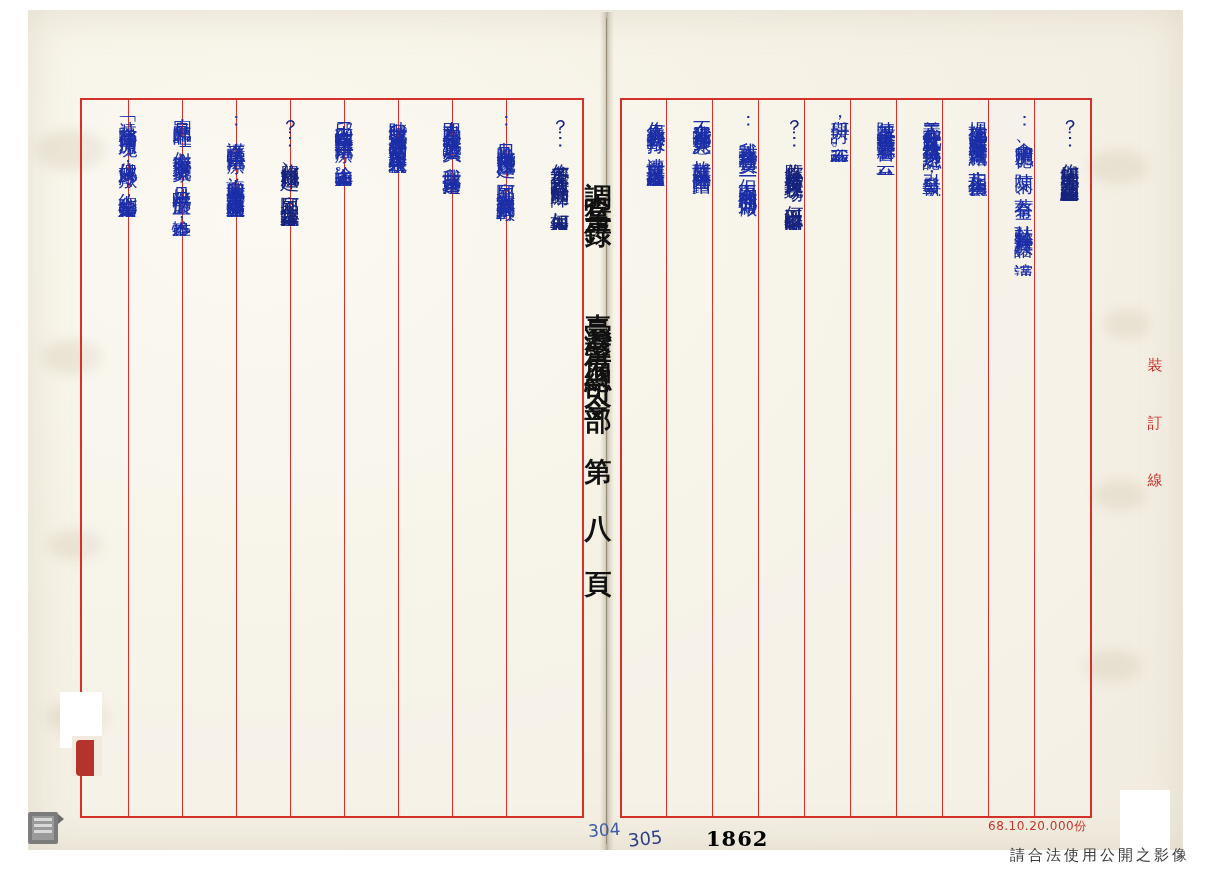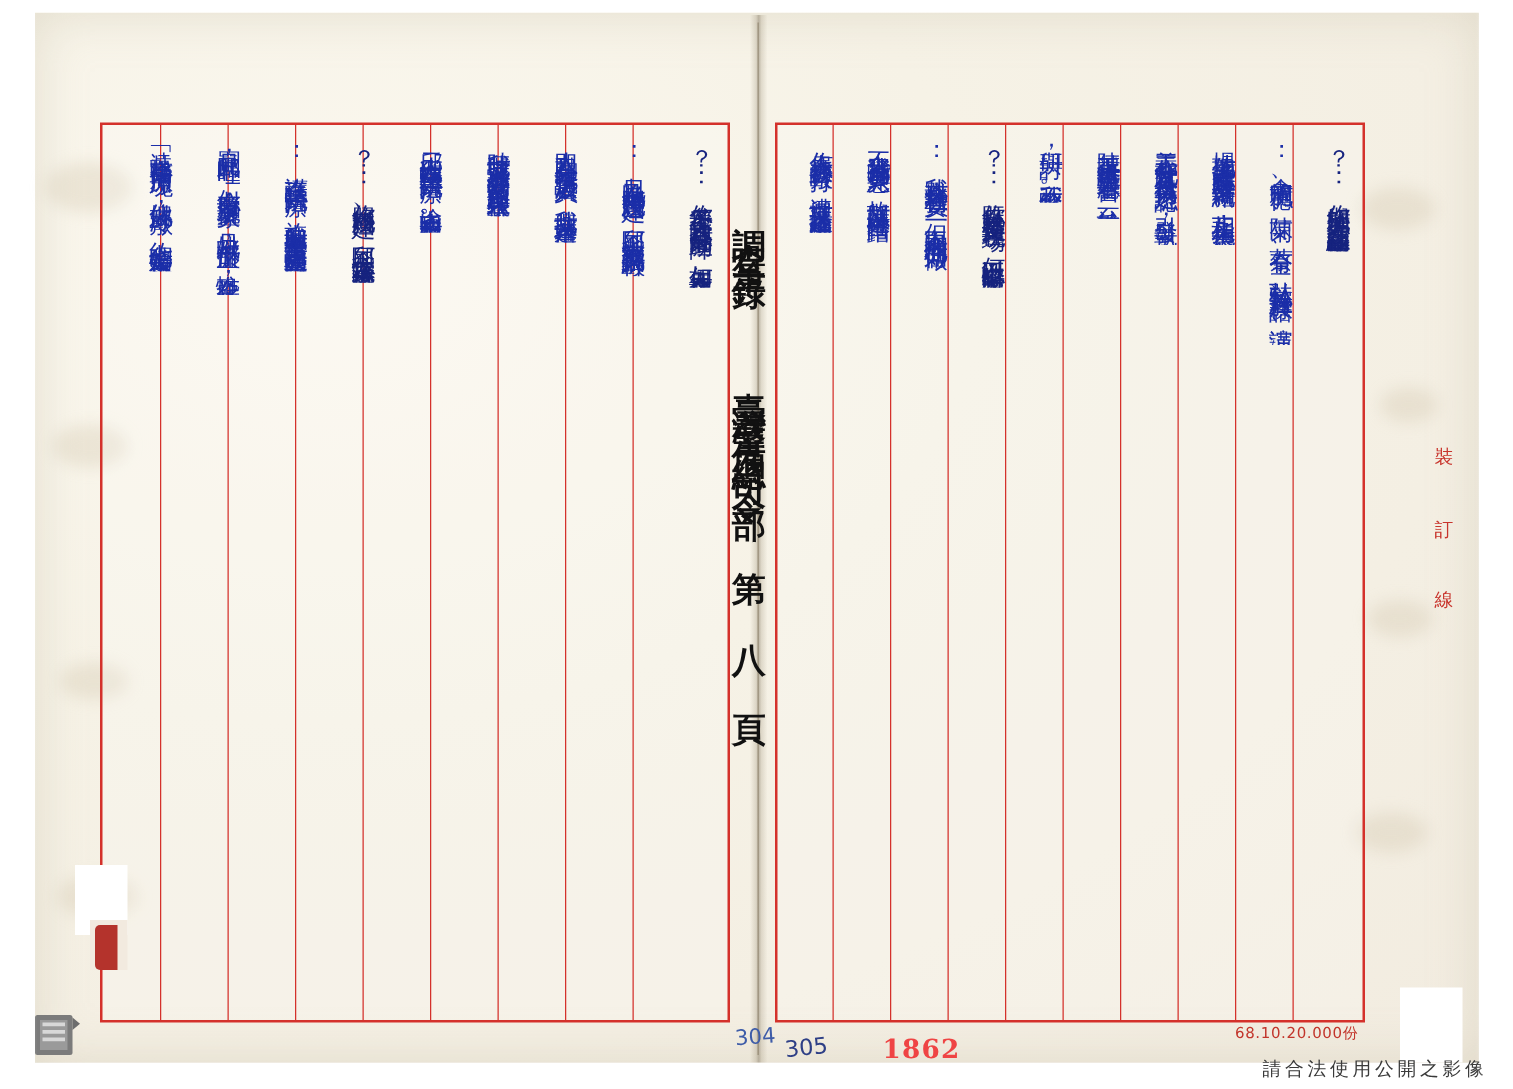--- a/index.html
+++ b/index.html
@@ -154,21 +154,21 @@
     color: #2e3f86;
     transform: rotate(-6deg);
   }
   #num-stamp {
     position: absolute;
     left: 706px;
     top: 826px;
     font-family: "DejaVu Serif", serif;
     font-size: 21px;
     font-weight: bold;
-    color: #ef4444;
+    color: #000000;
     letter-spacing: 1px;
   }
 
   
   #archive-logo {
     position: absolute;
     left: 24px;
     top: 806px;
     width: 44px;
     height: 44px;

